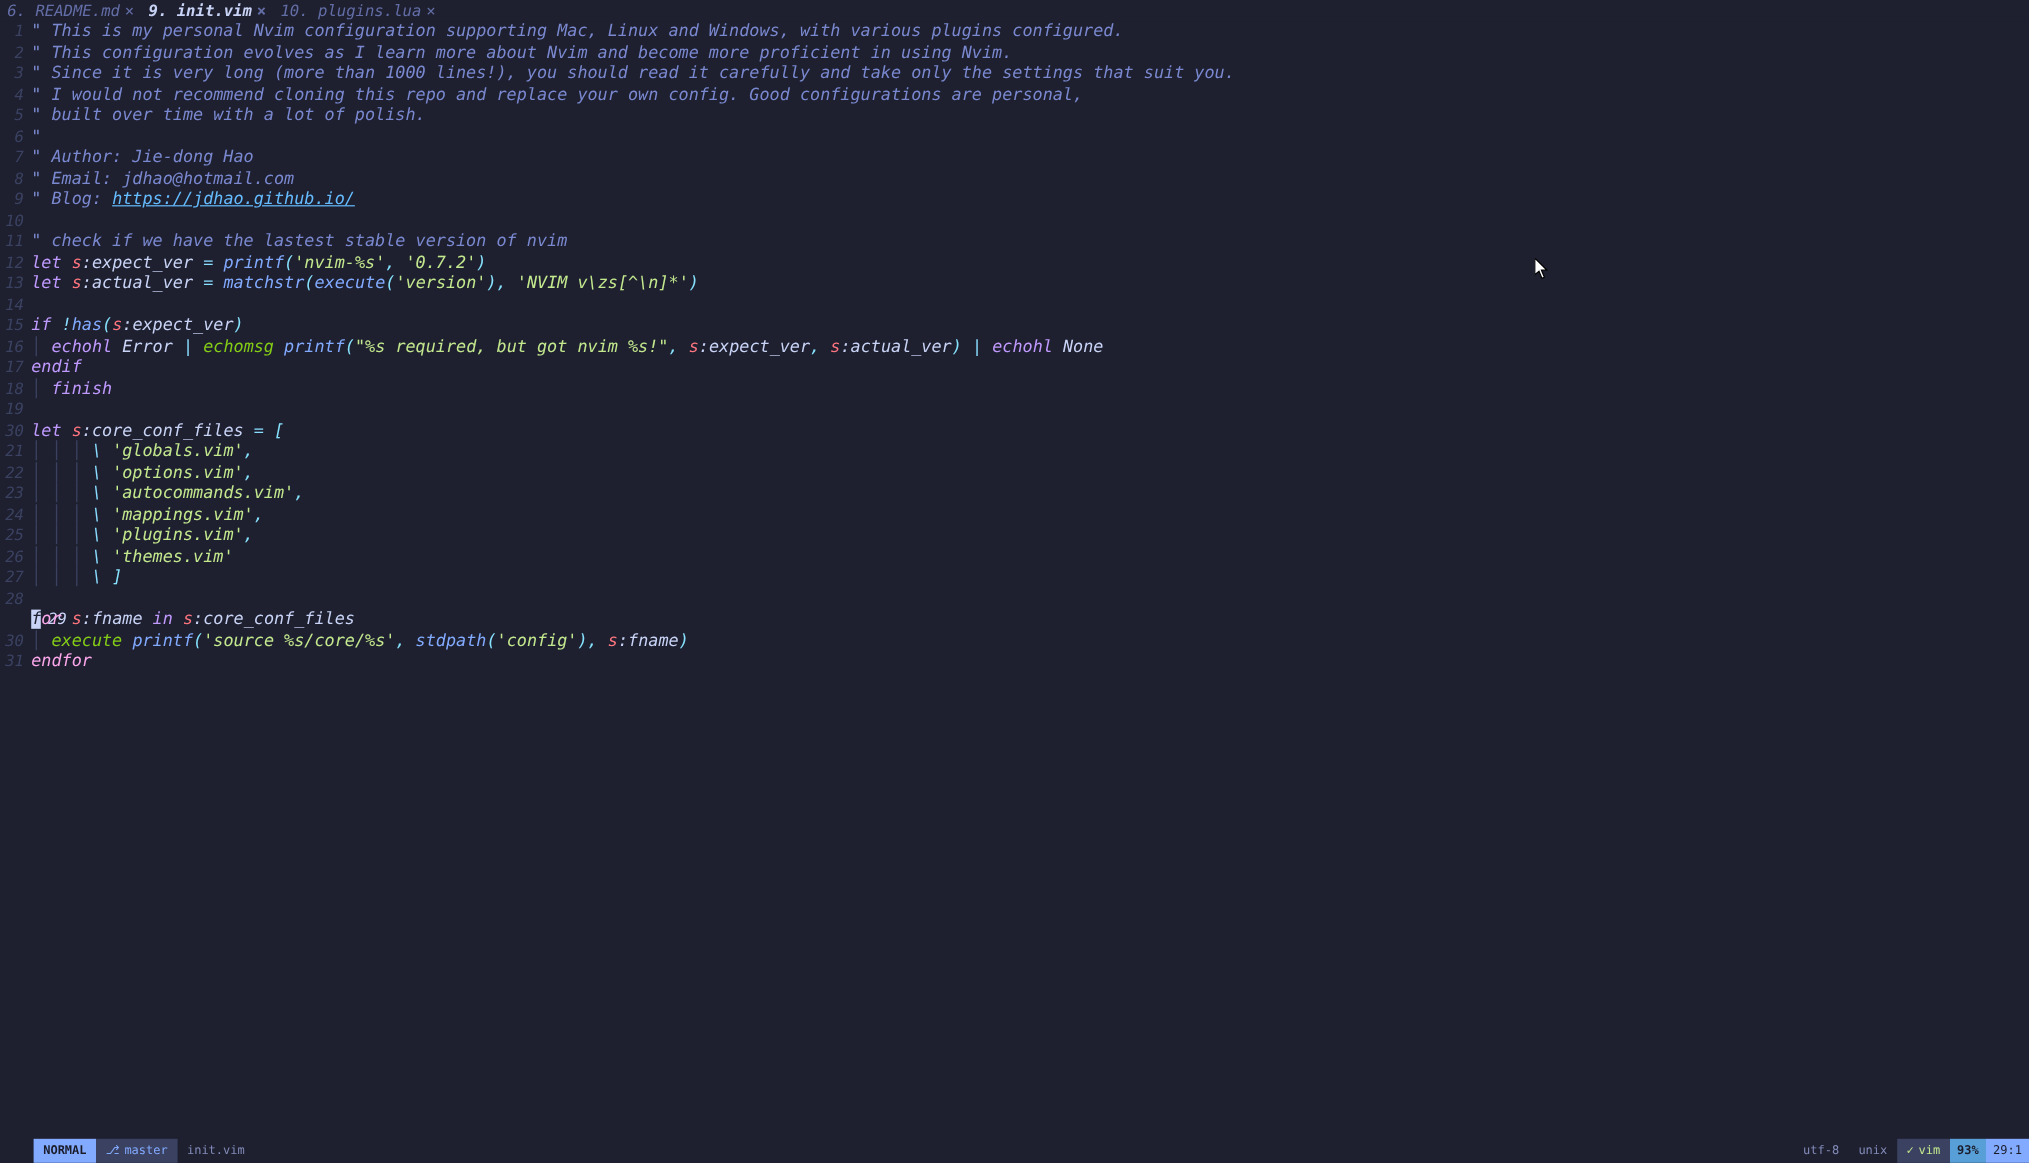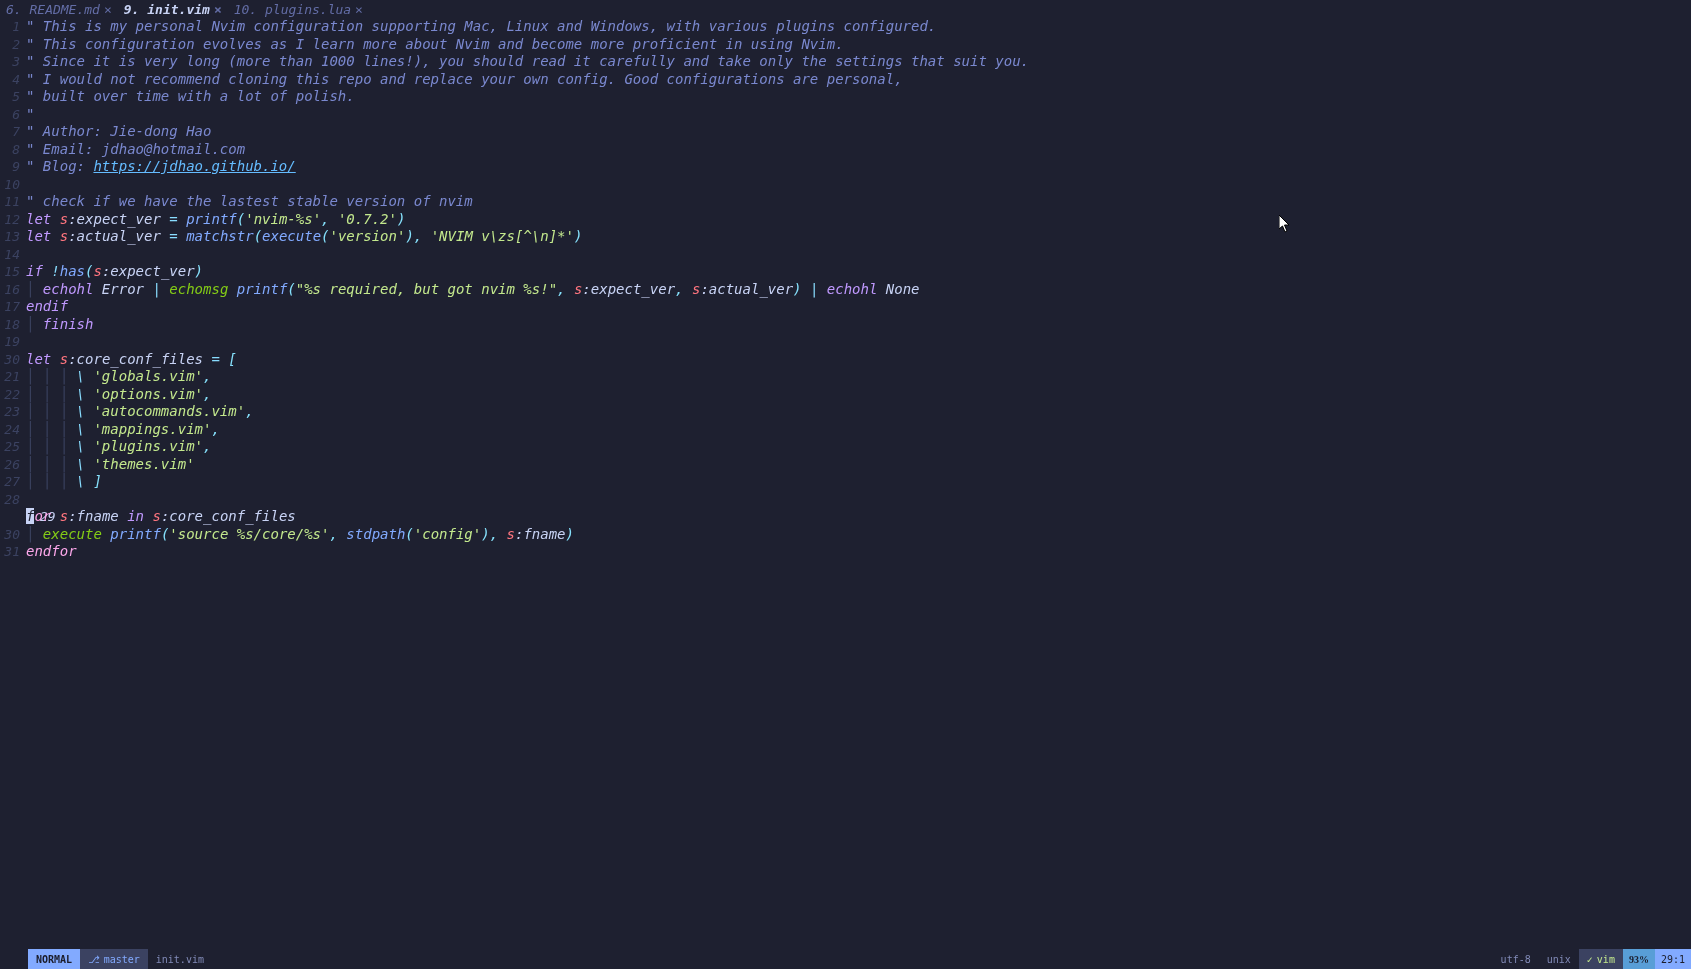--- a/index.html
+++ b/index.html
@@ -140,21 +140,20 @@
   gap: 4px;
 }
 .sl-pct {
   background: #589ed7;
   color: #1b1d2b;
   padding: 0 6px;
   height: 100%;
   display: flex;
   align-items: center;
   font-weight: bold;
-  font-family: Liberation Serif, serif;
 }
 .sl-pos {
   background: #82aaff;
   color: #1b1d2b;
   padding: 0 6px;
   height: 100%;
   display: flex;
   align-items: center;
   font-weight: normal;
 }

